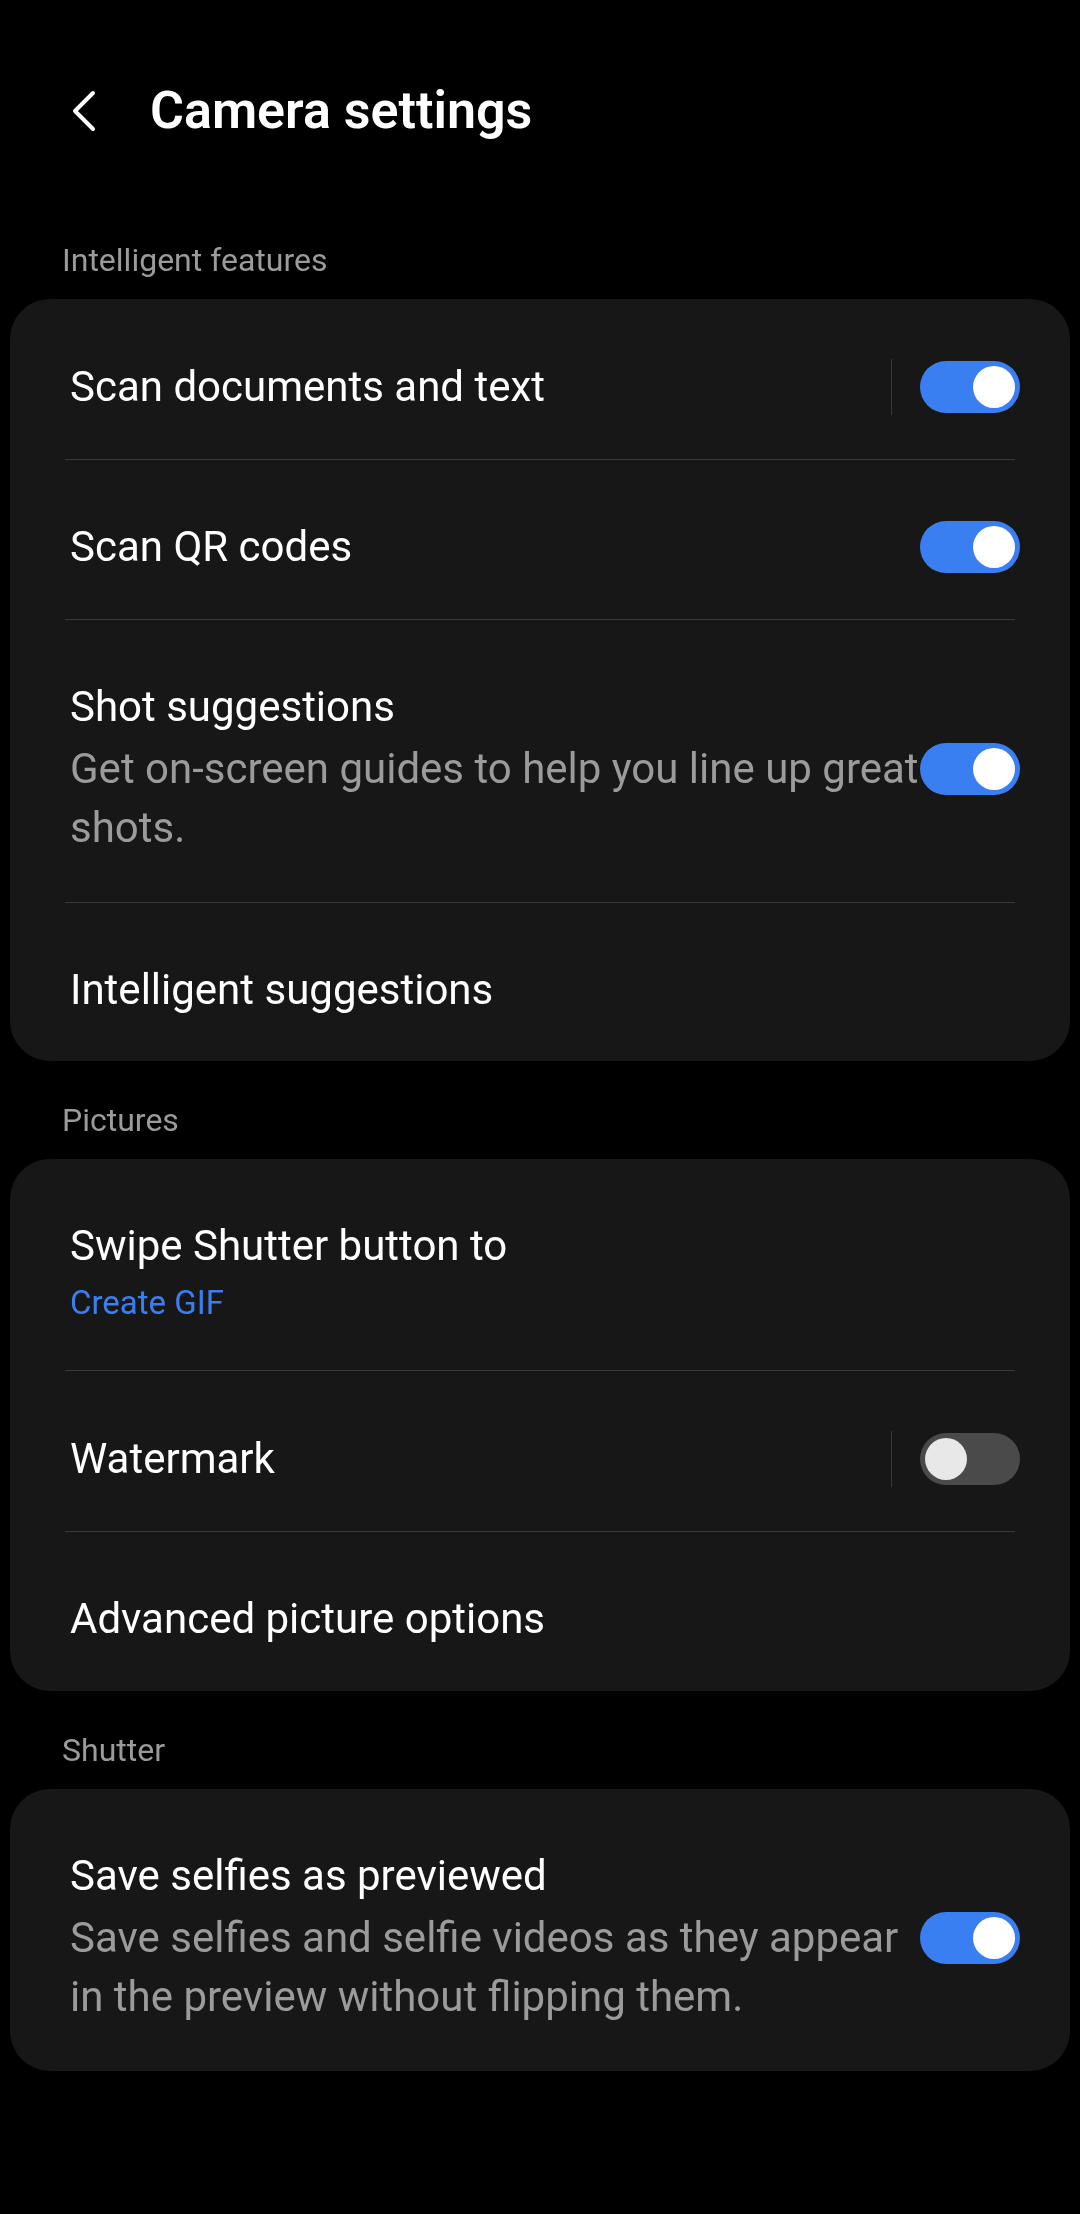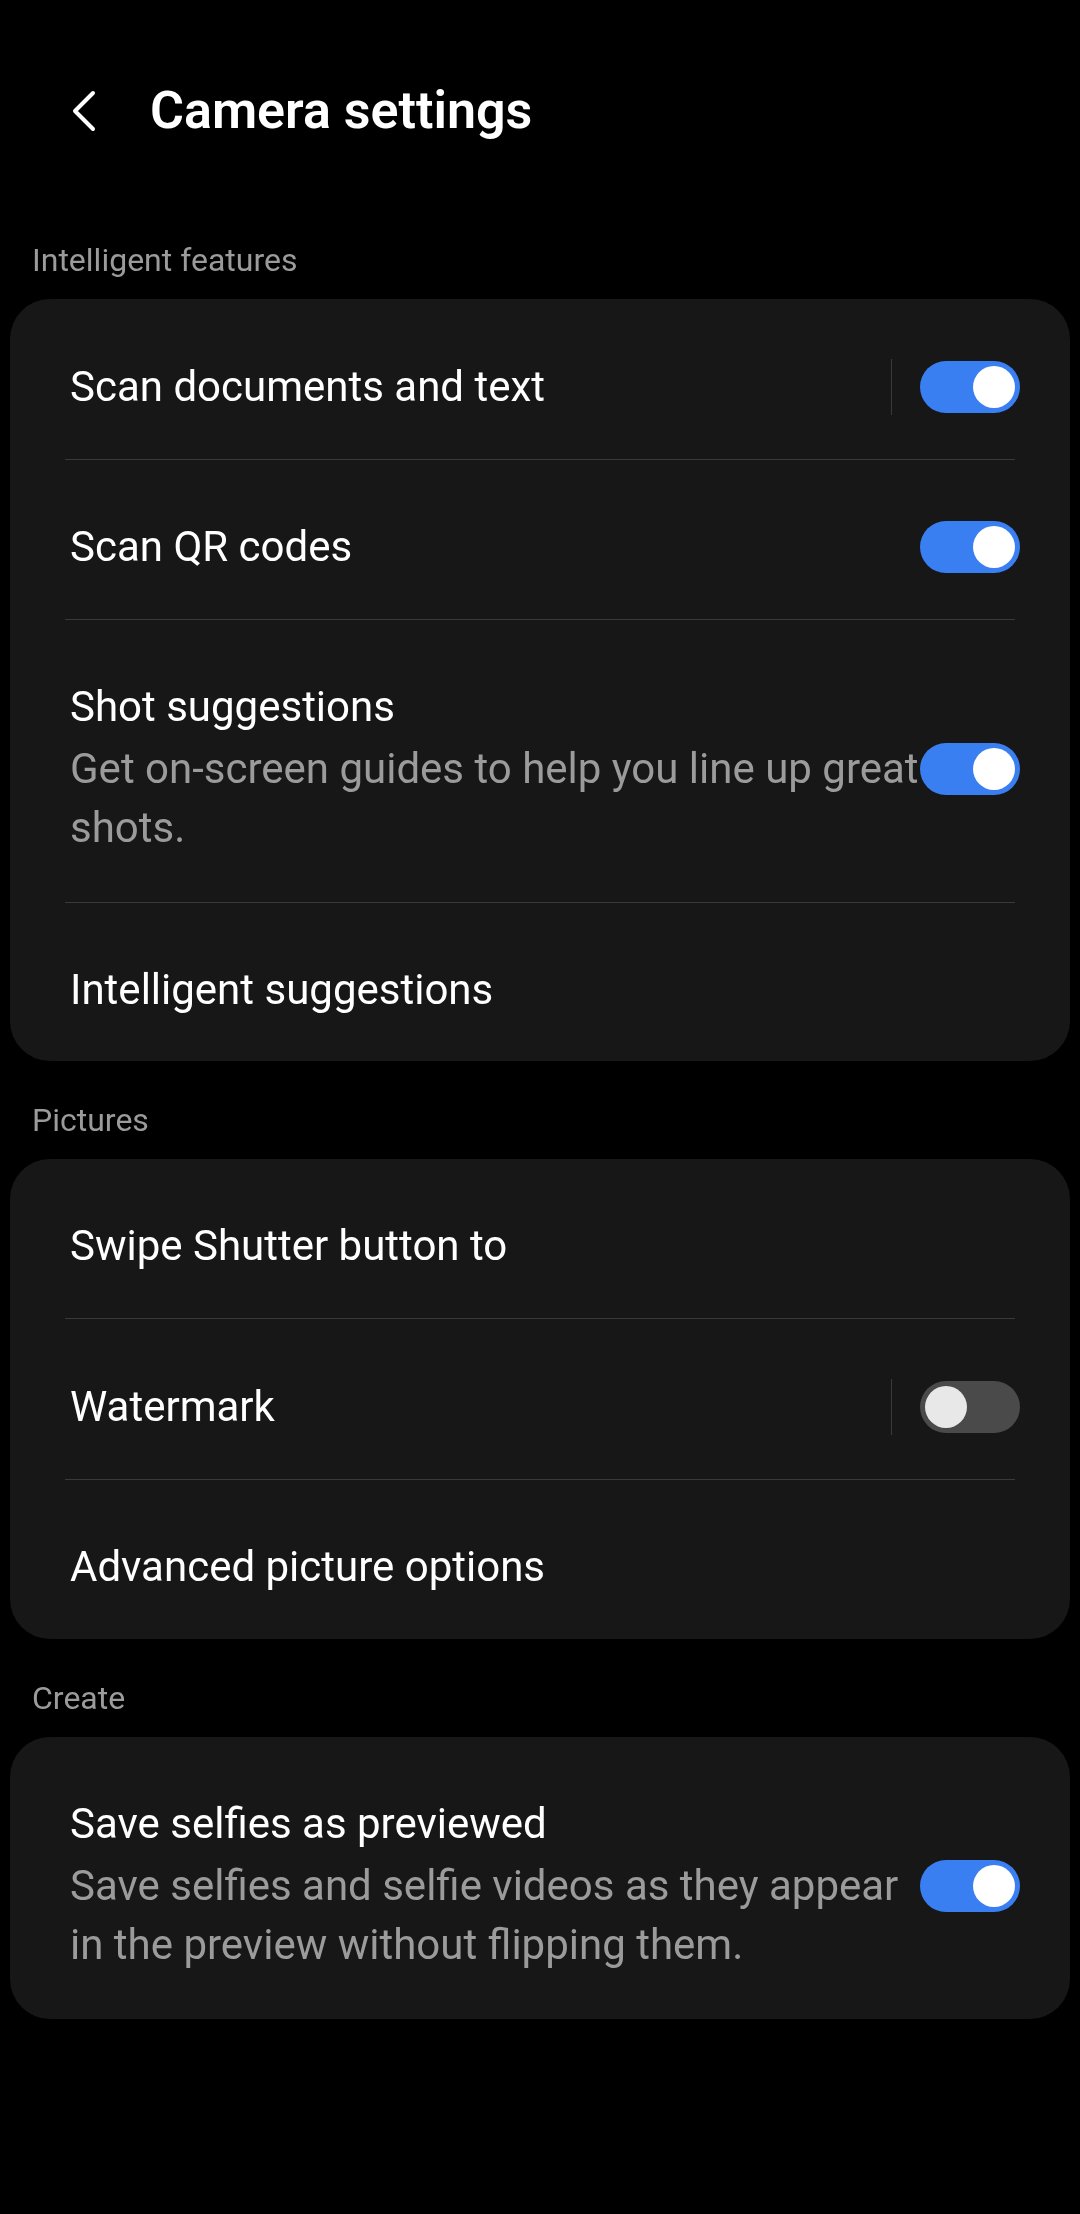--- a/index.html
+++ b/index.html
@@ -29,21 +29,21 @@
     margin-right: 40px;
   }
   .page-title {
     font-size: 52px;
     font-weight: 600;
     color: #ffffff;
   }
   .section-header {
     font-size: 32px;
     color: #9b9b9b;
-    padding: 40px 70px 20px 32px;
+    padding: 40px 70px 20px 62px;
   }
   .card {
     background: #171717;
     border-radius: 40px;
     margin: 0 10px;
   }
   .row {
     display: flex;
     align-items: center;
     padding: 60px 50px 44px 60px;
@@ -176,20 +176,21 @@
   </div>
 
 </div>
 
 <div class="section-header">Pictures</div>
 <div class="card">
 
   <div class="row">
     <div class="row-content">
       <div class="row-title">Swipe Shutter button to</div>
+      <div class="row-value">Create GIF</div>
     </div>
   </div>
   <div class="divider"></div>
 
   <div class="row">
     <div class="row-content">
       <div class="row-title">Watermark</div>
     </div>
     <div class="toggle-area">
       <div class="vline"></div>
@@ -201,21 +202,21 @@
   <div class="divider"></div>
 
   <div class="row">
     <div class="row-content">
       <div class="row-title">Advanced picture options</div>
     </div>
   </div>
 
 </div>
 
-<div class="section-header">Create</div>
+<div class="section-header">Shutter</div>
 <div class="card">
 
   <div class="row">
     <div class="row-content">
       <div class="row-title">Save selfies as previewed</div>
       <div class="row-subtitle">Save selfies and selfie videos as they appear in the preview without flipping them.</div>
     </div>
     <div class="toggle-area">
       <div class="toggle on">
           <div class="toggle-thumb"></div>

